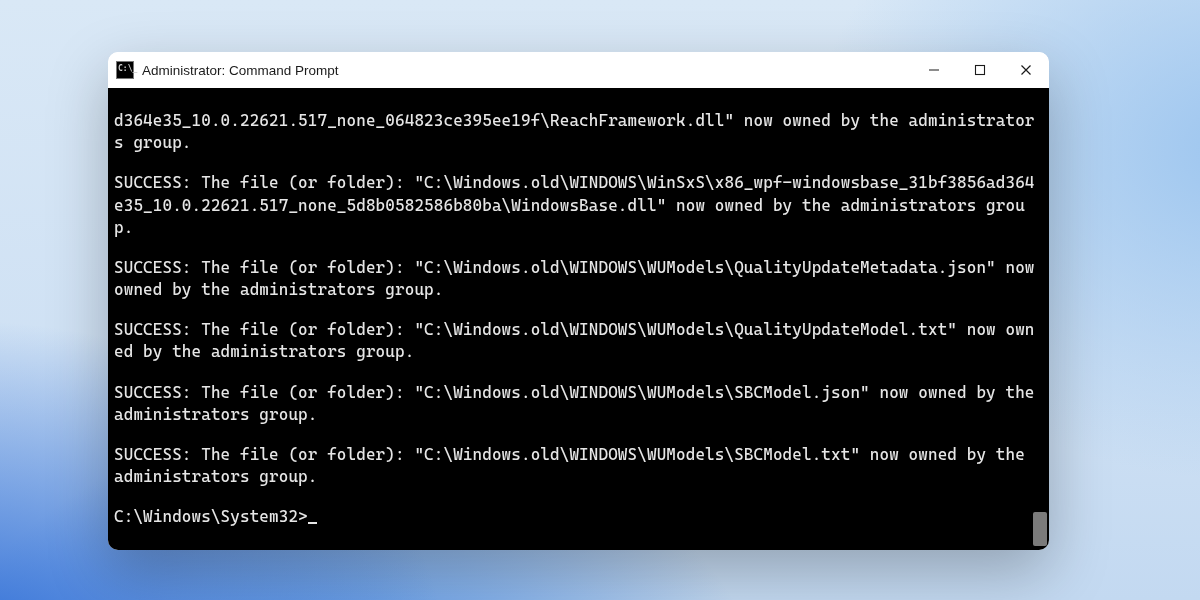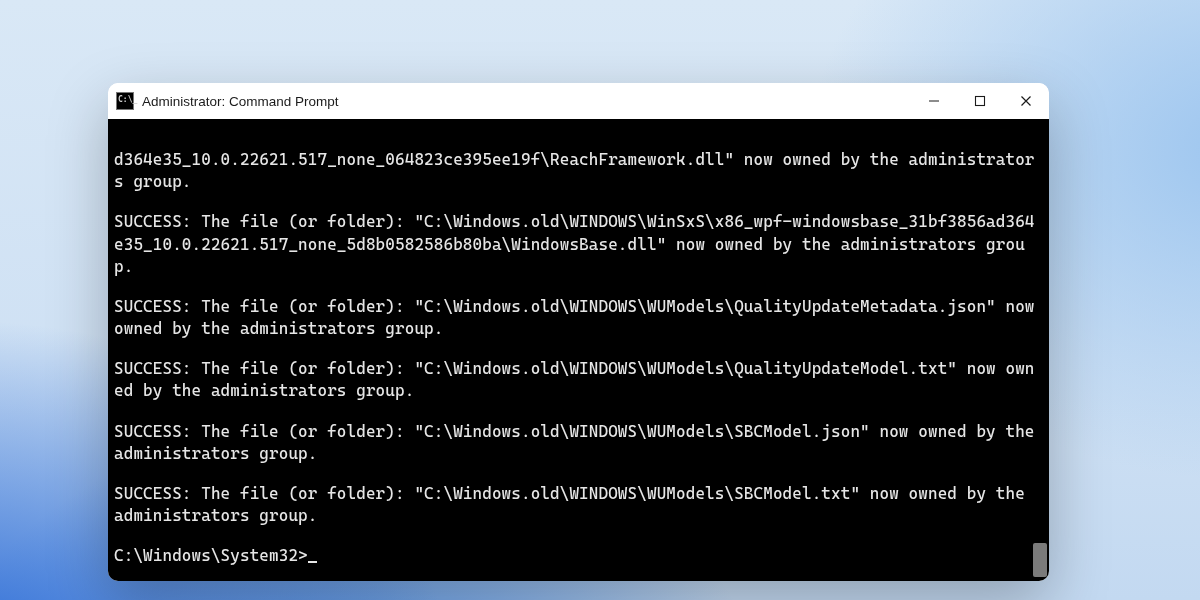--- a/index.html
+++ b/index.html
@@ -8,21 +8,21 @@
     position:absolute;inset:0;
     background:
       radial-gradient(900px 600px at -50px 650px, #2b6bd6 0%, rgba(43,107,214,0) 55%),
       radial-gradient(700px 500px at 350px 720px, #3f84e2 0%, rgba(63,132,226,0) 60%),
       radial-gradient(800px 600px at 1250px 150px, #9cc5ef 0%, rgba(156,197,239,0) 55%),
       linear-gradient(180deg,#d9e8f6 0%, #cfe1f4 60%, #c3d9f1 100%);
   }
   .window{
     position:absolute;left:108px;top:52px;width:941px;height:498px;
     background:#fff;border-radius:10px;box-shadow:0 22px 60px rgba(0,0,0,.26);
-    display:flex;flex-direction:column;overflow:hidden;margin-top:31px;
+    display:flex;flex-direction:column;overflow:hidden;
   }
   .titlebar{
     height:36px;display:flex;align-items:center;background:#fff;
     border-top-left-radius:10px;border-top-right-radius:10px;
     padding-left:8px;
   }
   .app-icon{
     width:16px;height:16px;margin-right:8px;
     background:#000;border:1px solid #777;position:relative;
   }
@@ -34,21 +34,21 @@
   .win-buttons{margin-left:auto;display:flex;height:100%}
   .win-btn{width:46px;height:100%;display:flex;align-items:center;justify-content:center;cursor:default}
   .win-btn svg{display:block}
   .terminal-wrap{flex:1;position:relative;background:#000}
   .terminal{
     position:absolute;inset:0;
     color:#e6e6e6;
     font-family:Consolas,"Cascadia Mono","Courier New",monospace;
     font-size:16.3px;line-height:1.36;letter-spacing:.15px;
     white-space:pre-wrap;word-break:break-all;
-    padding:8px 10px 6px 6px;
+    padding:0 10px 6px 6px;
     overflow:hidden;
   }
   .terminal .blk{display:block;margin:0 0 18px 0}
   .prompt-line{margin-top:-4px}
   .cursor{display:inline-block;width:9px;height:2.5px;background:#e6e6e6;vertical-align:-2px;margin-left:0}
   
   .scrollbar{position:absolute;right:2px;top:2px;bottom:2px;width:14px}
   .scroll-thumb{position:absolute;right:0;width:14px;bottom:2px;height:34px;background:#7b7b7b;border-radius:2px}
 </style>
 </head>

